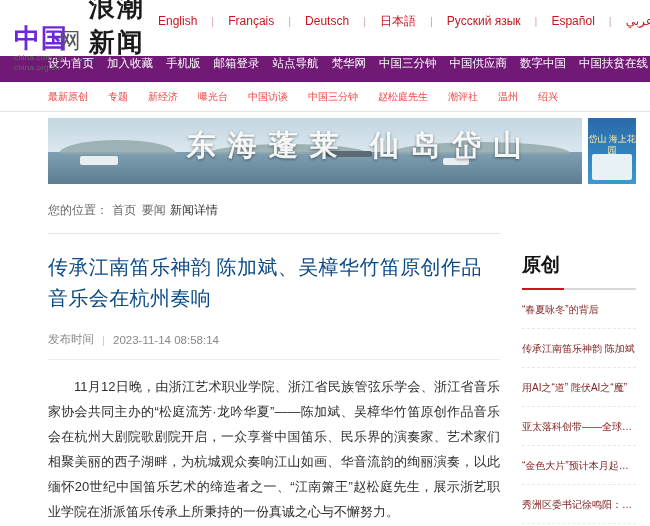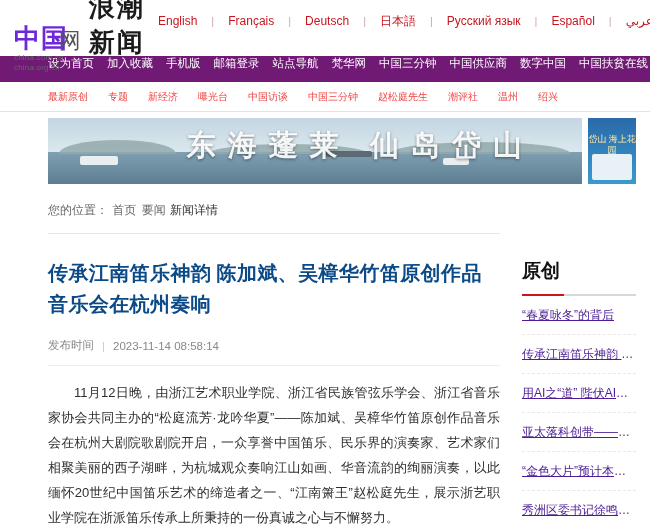--- a/index.html
+++ b/index.html
@@ -227,24 +227,24 @@
   .crumb a {
     color: #666;
     text-decoration: none;
     margin: 0 1px;
   }
   .crumb .cur { color: #333; }
 
   .headline {
     font-family: "Liberation Serif", serif;
     font-size: 20px;
-    font-weight: bold;
+    font-weight: normal;
     color: #0b4a86;
     line-height: 31px;
-    margin: 24px 0 0 0;
+    margin: 18px 0 0 0;
     letter-spacing: .4px;
   }
   .meta {
     font-size: 11.5px;
     color: #888;
     margin: 18px 0 0 0;
     padding-bottom: 12px;
     border-bottom: 1px solid #ececec;
     display: flex;
     align-items: center;
@@ -277,29 +277,28 @@
     left: 0; bottom: -2px;
     width: 42px; height: 2px;
     background: #c7161e;
   }
   .side-list {
     list-style: none;
     margin: 0;
     padding: 0;
   }
   .side-list li {
-    font-size: 12px;
-    color: #4c1d95;
+    font-size: 10px;
+    color: #7f1d1d;
     line-height: 17px;
     padding: 11px 0 10px 0;
     border-bottom: 1px dashed #e8e8e8;
     overflow: hidden;
     text-overflow: ellipsis;
     white-space: nowrap;
-    text-decoration: underline;
   }
 </style>
 </head>
 <body>
 
 <div class="page">
 
   <div class="topbar">
     <div class="logo-wrap">
       <div class="logo-cn">

